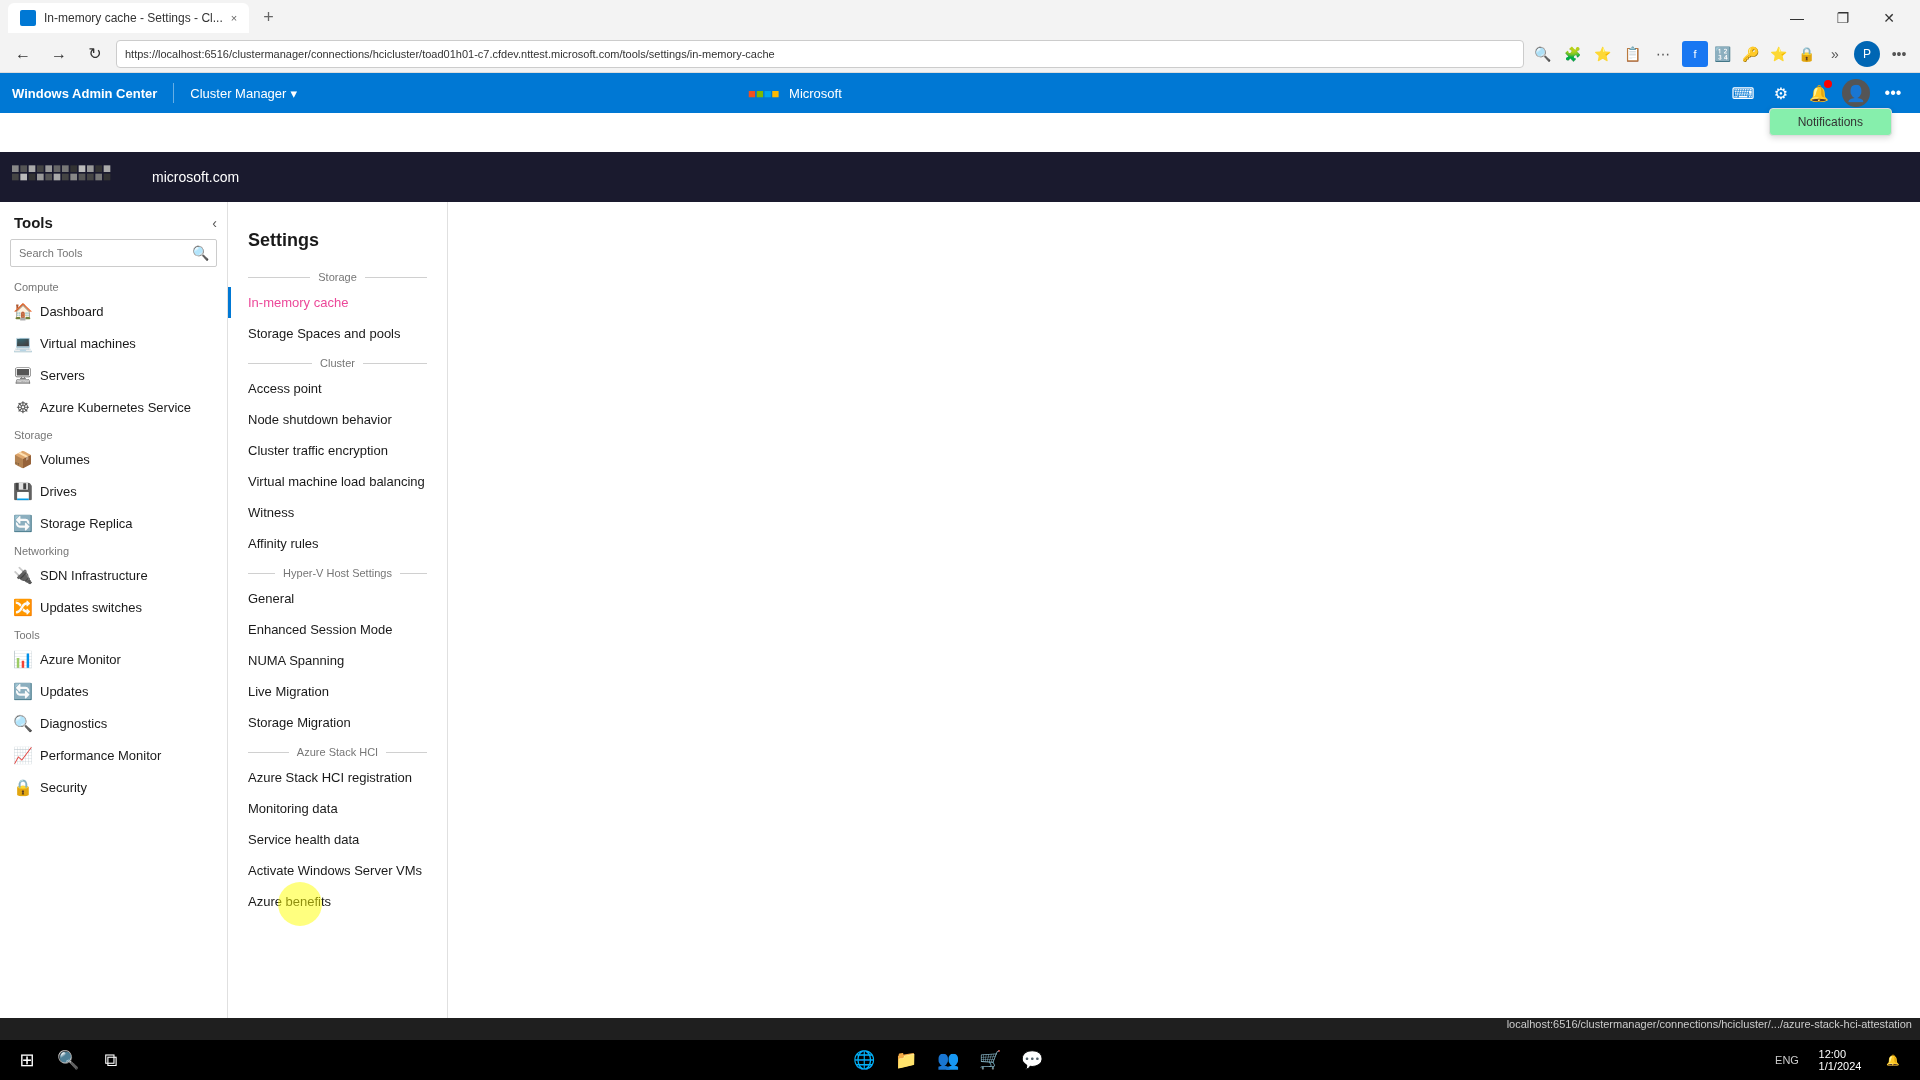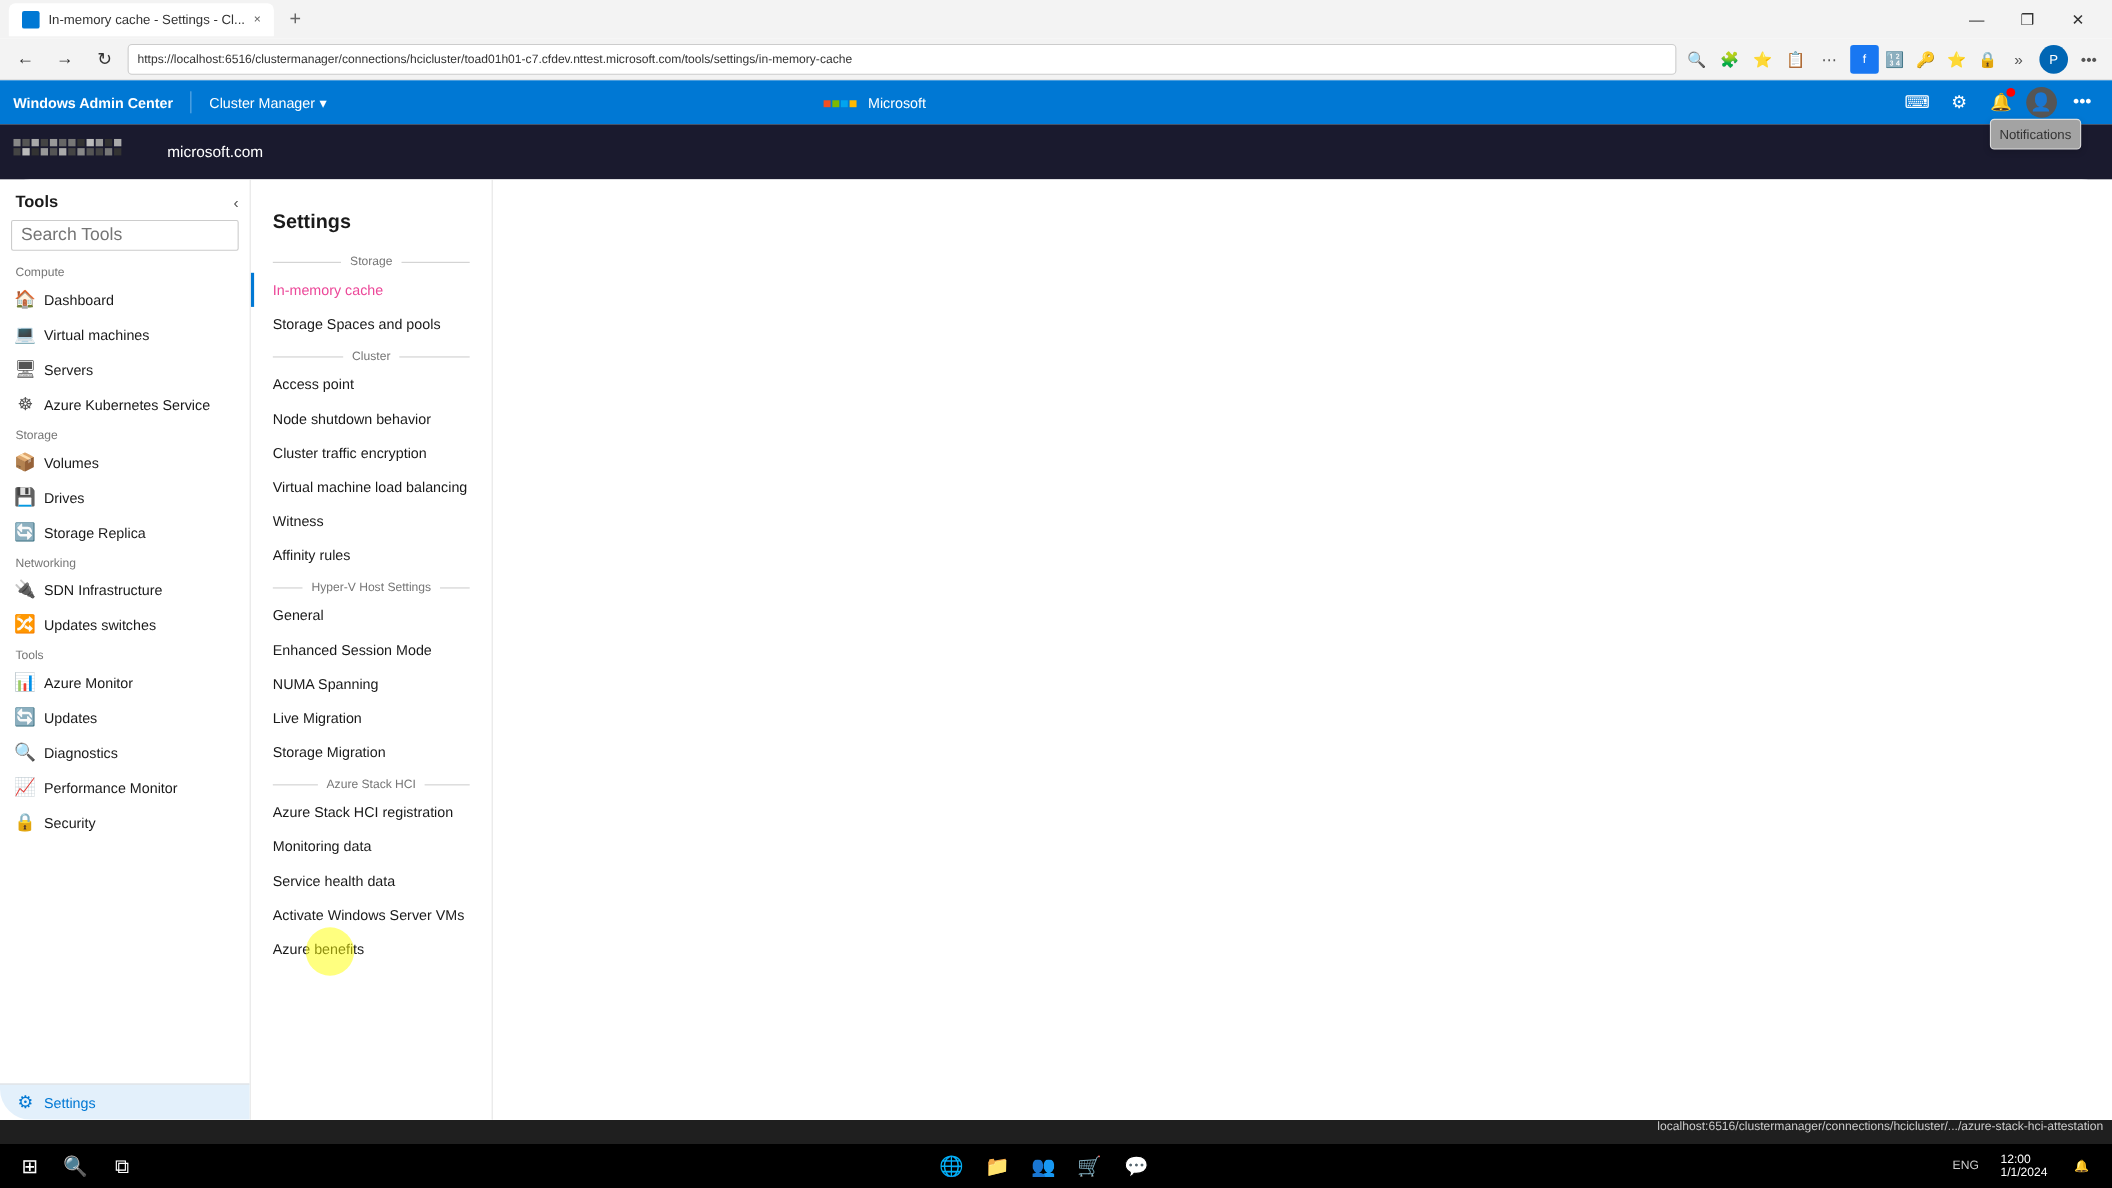--- a/index.html
+++ b/index.html
@@ -79,40 +79,41 @@
     .ms-logo span:nth-child(4) { color: #ffb900; }
     .wac-header-right { margin-left: auto; display: flex; align-items: center; gap: 8px; }
     .header-icon-btn { width: 30px; height: 30px; display: flex; align-items: center; justify-content: center; border-radius: 50%; cursor: pointer; color: #fff; font-size: 16px; position: relative; }
     .notif-badge { position: absolute; top: 2px; right: 2px; width: 8px; height: 8px; background: #f00; border-radius: 50%; }
 
     
     .notif-popup {
       position: absolute;
       top: 108px;
       right: 28px;
-      background: #a3a3a3;
+      background: #86efac;
       border: 1px solid #ddd;
       border-radius: 4px;
-      padding: 6px 8px;
+      padding: 6px 28px;
       font-size: 12px;
       color: #333;
       box-shadow: 0 2px 6px rgba(0,0,0,0.15);
       z-index: 100;
       white-space: nowrap;
       margin-left: 22px;
     }
 
     
     .page-logo-bar {
       height: 50px;
       background: #1a1a2e;
       display: flex;
       align-items: center;
       padding: 0 12px;
       gap: 10px;
+      margin-top: 39px;
     }
     .logo-text { color: #fff; font-size: 14px; font-weight: 400; }
 
     
     .sidebar {
       width: 228px;
       min-width: 228px;
       background: #fff;
       border-right: 1px solid #e0e0e0;
       display: flex;
@@ -135,21 +136,21 @@
       border: 1px solid #ccc;
       border-radius: 2px;
       background: #fff;
       height: 28px;
     }
     .sidebar-search input {
       flex: 1;
       border: none;
       outline: none;
       padding: 0 8px;
-      font-size: 16px;
+      font-size: 11px;
       background: transparent;
     }
     .sidebar-search-btn { background: none; border: none; cursor: pointer; padding: 0 6px; color: #555; font-size: 14px; }
 
     .sidebar-section-label {
       font-size: 11px;
       color: #767676;
       padding: 6px 14px 2px;
       font-weight: 400;
     }

